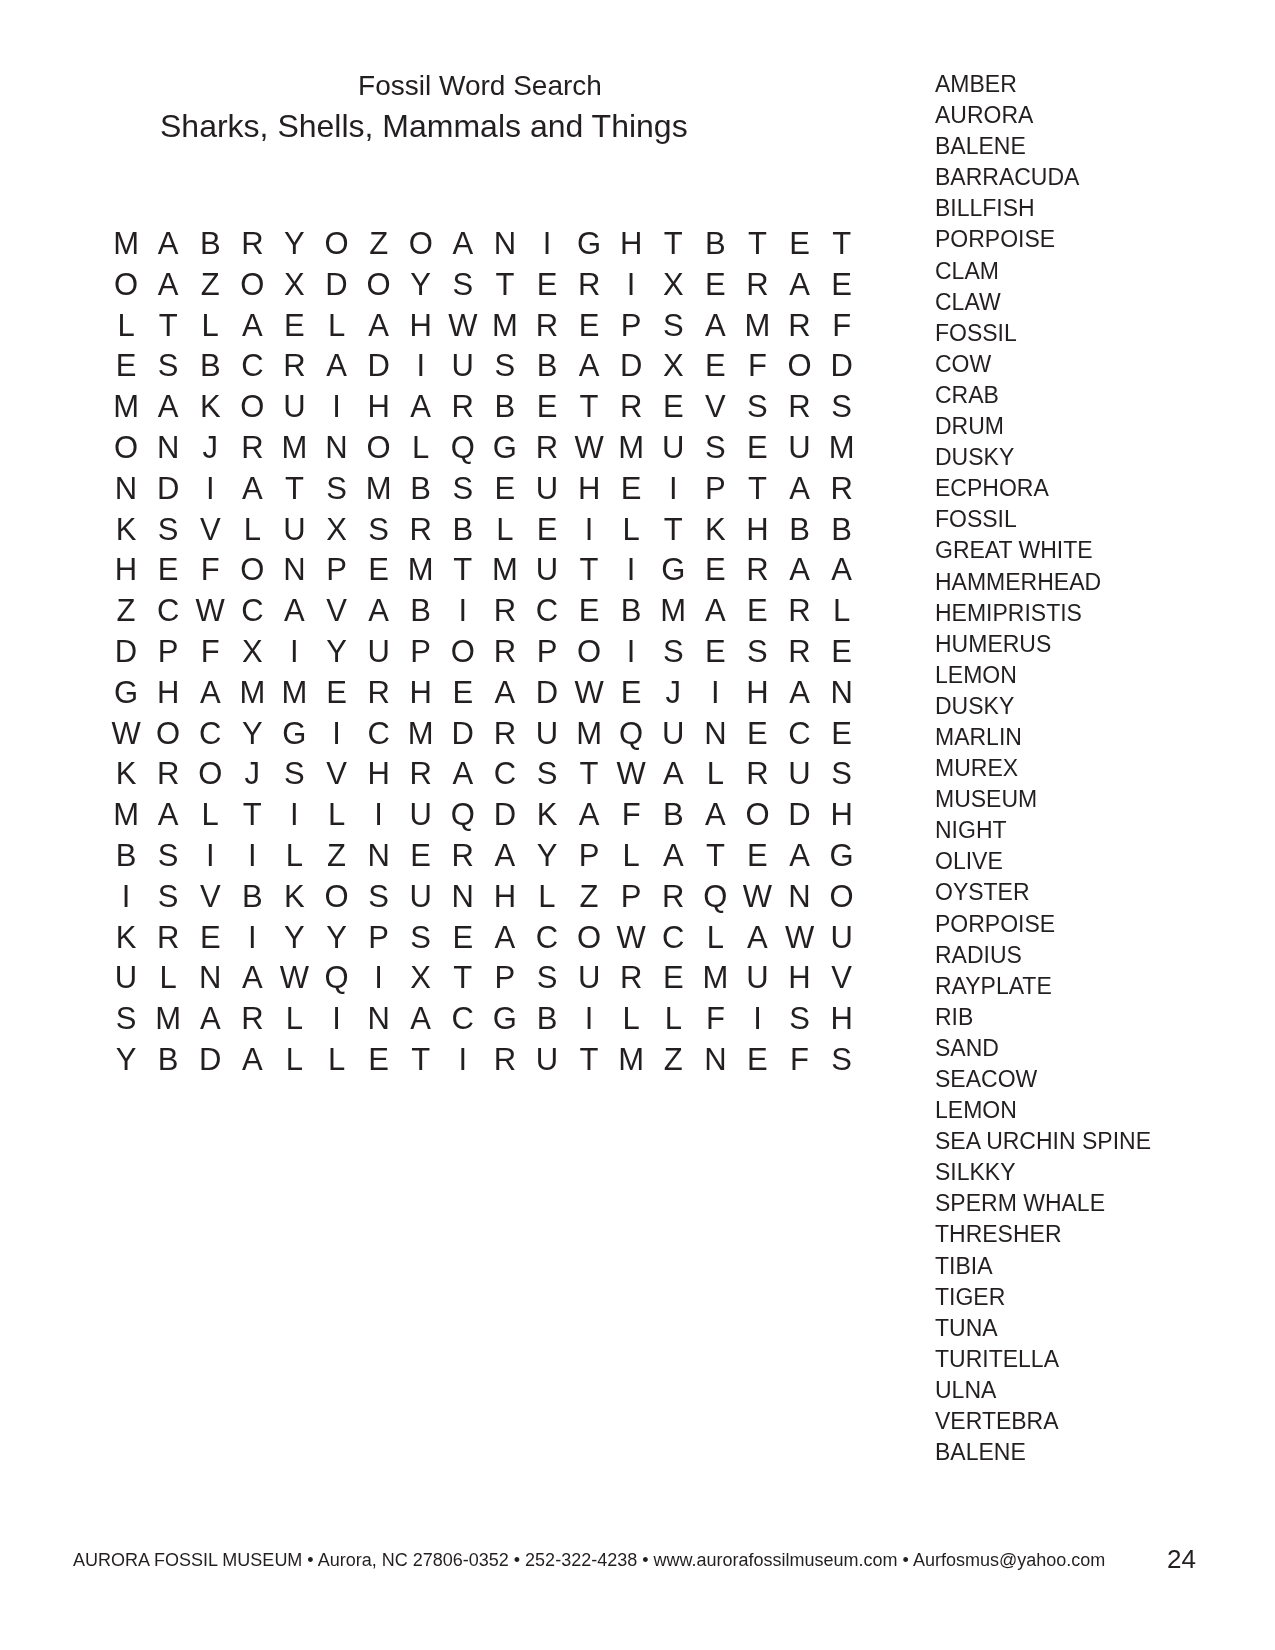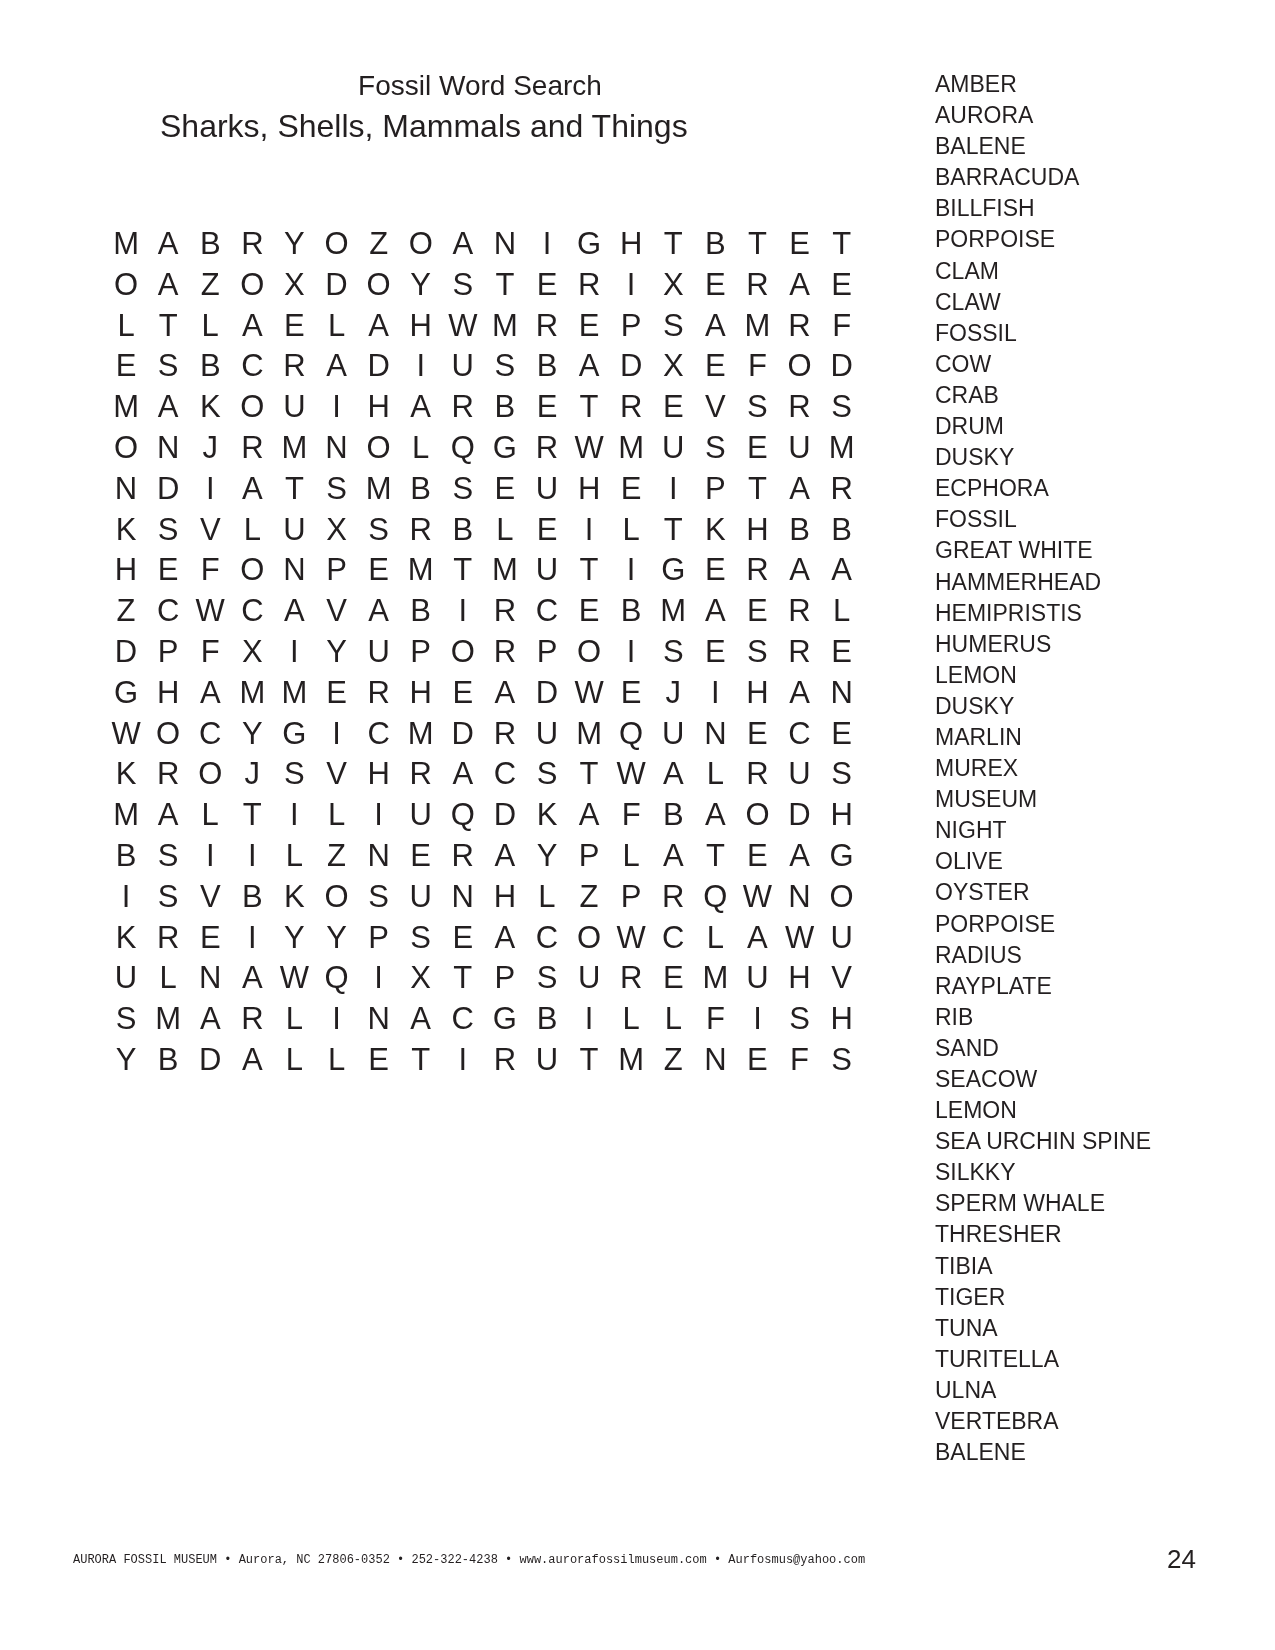--- a/index.html
+++ b/index.html
@@ -7,21 +7,21 @@
          font-family: "Liberation Sans", sans-serif; color: #231f20; }
   .title { position: absolute; left: 180px; width: 600px; top: 66px; text-align: center;
            font-size: 28px; font-weight: normal; line-height: 40px; }
   .subtitle { position: absolute; left: 160px; width: 640px; top: 106px; text-align: left;
               font-size: 32px; line-height: 40px; }
   .grid { position: absolute; left: 105px; top: 224px; }
   .grid-row { display: flex; height: 40.8px; }
   .cell { width: 42.1px; text-align: center; font-size: 31px; line-height: 40.8px; }
   .wordlist { position: absolute; left: 935px; top: 69px; margin: 0; padding: 0; list-style: none; }
   .wordlist li { font-size: 23px; line-height: 31.1px; height: 31.1px; white-space: nowrap; }
-  .footer { position: absolute; left: 73px; top: 1548px; font-size: 12px; line-height: 24px; white-space: nowrap; font-family: Liberation Mono, monospace; }
+  .footer { position: absolute; left: 73px; top: 1548px; font-size: 18px; line-height: 24px; white-space: nowrap; }
   .page-number { position: absolute; left: 1167px; top: 1546px; font-size: 26px; line-height: 26px; }
 </style>
 </head>
 <body>
 
 <div class="title">Fossil Word Search</div>
 <div class="subtitle">Sharks, Shells, Mammals and Things</div>
 
 <div class="grid" id="grid">
     <div class="grid-row">

